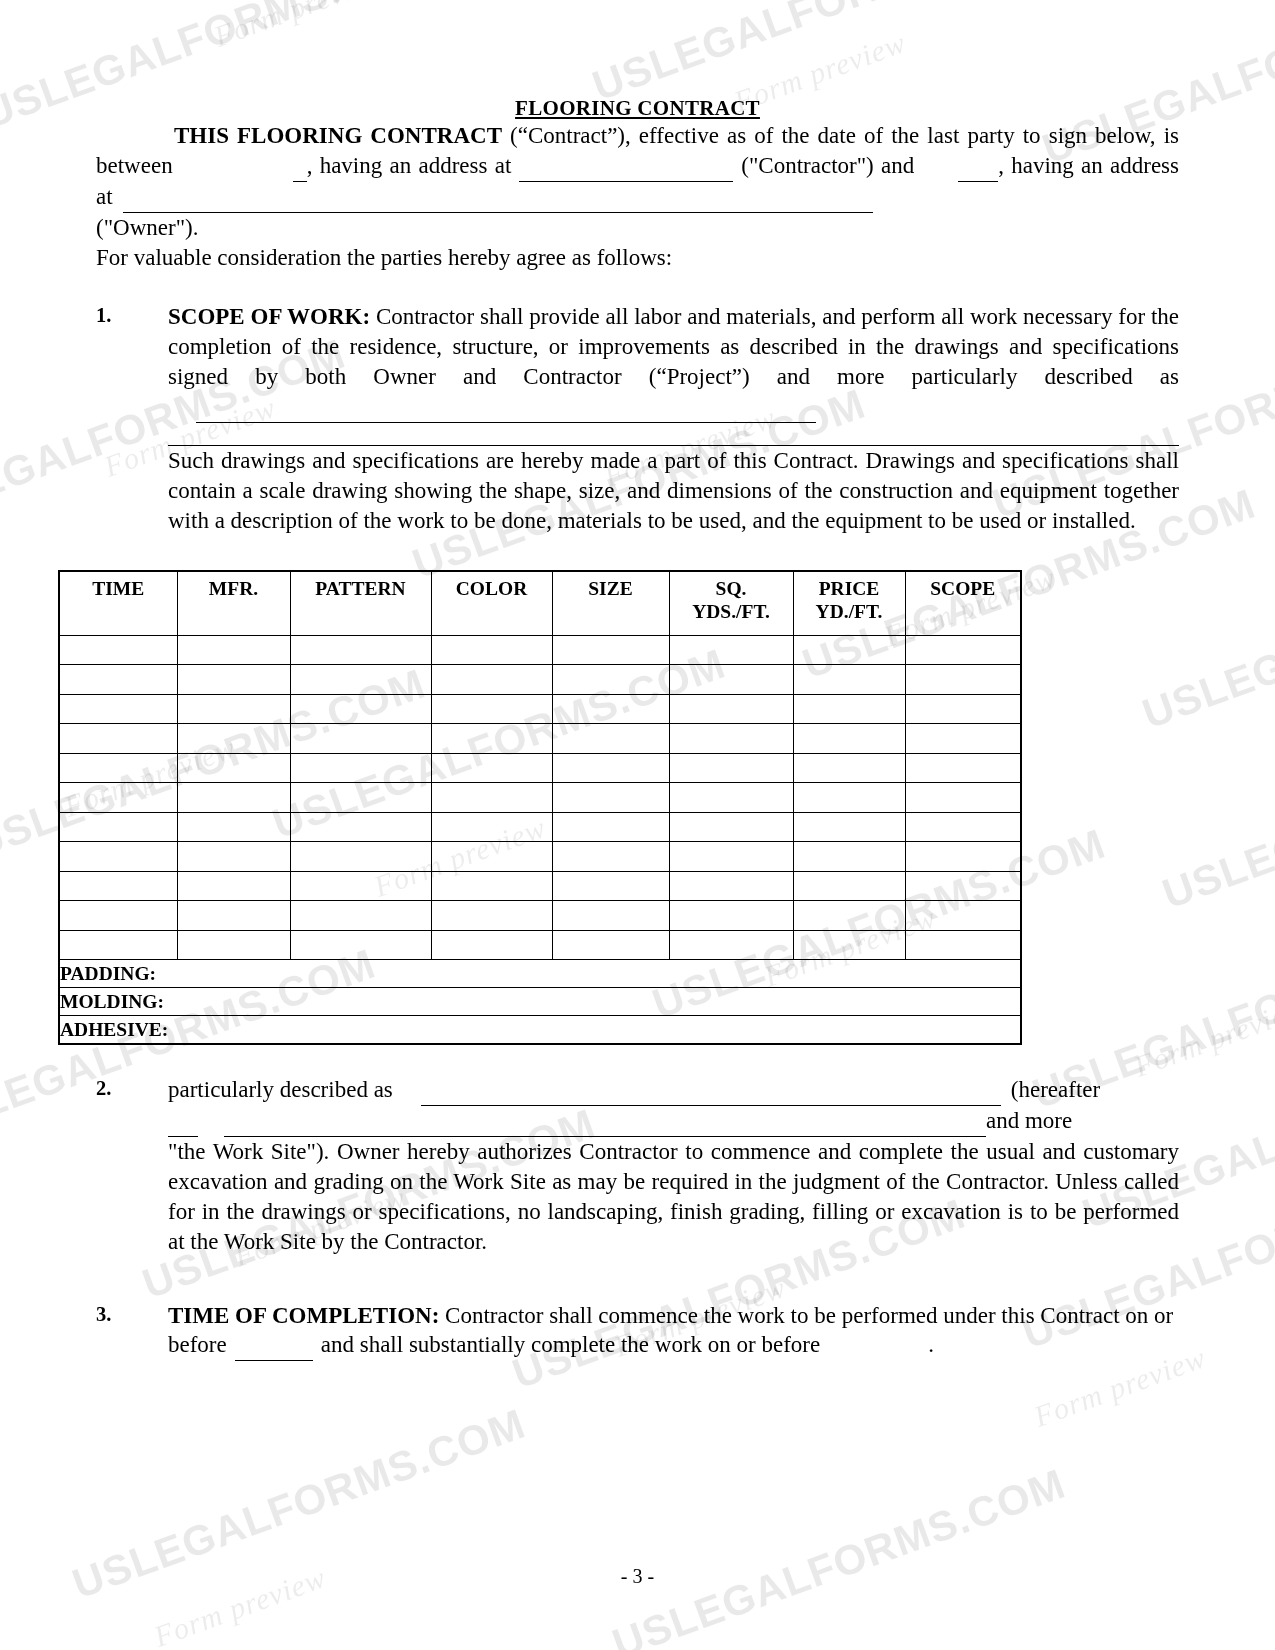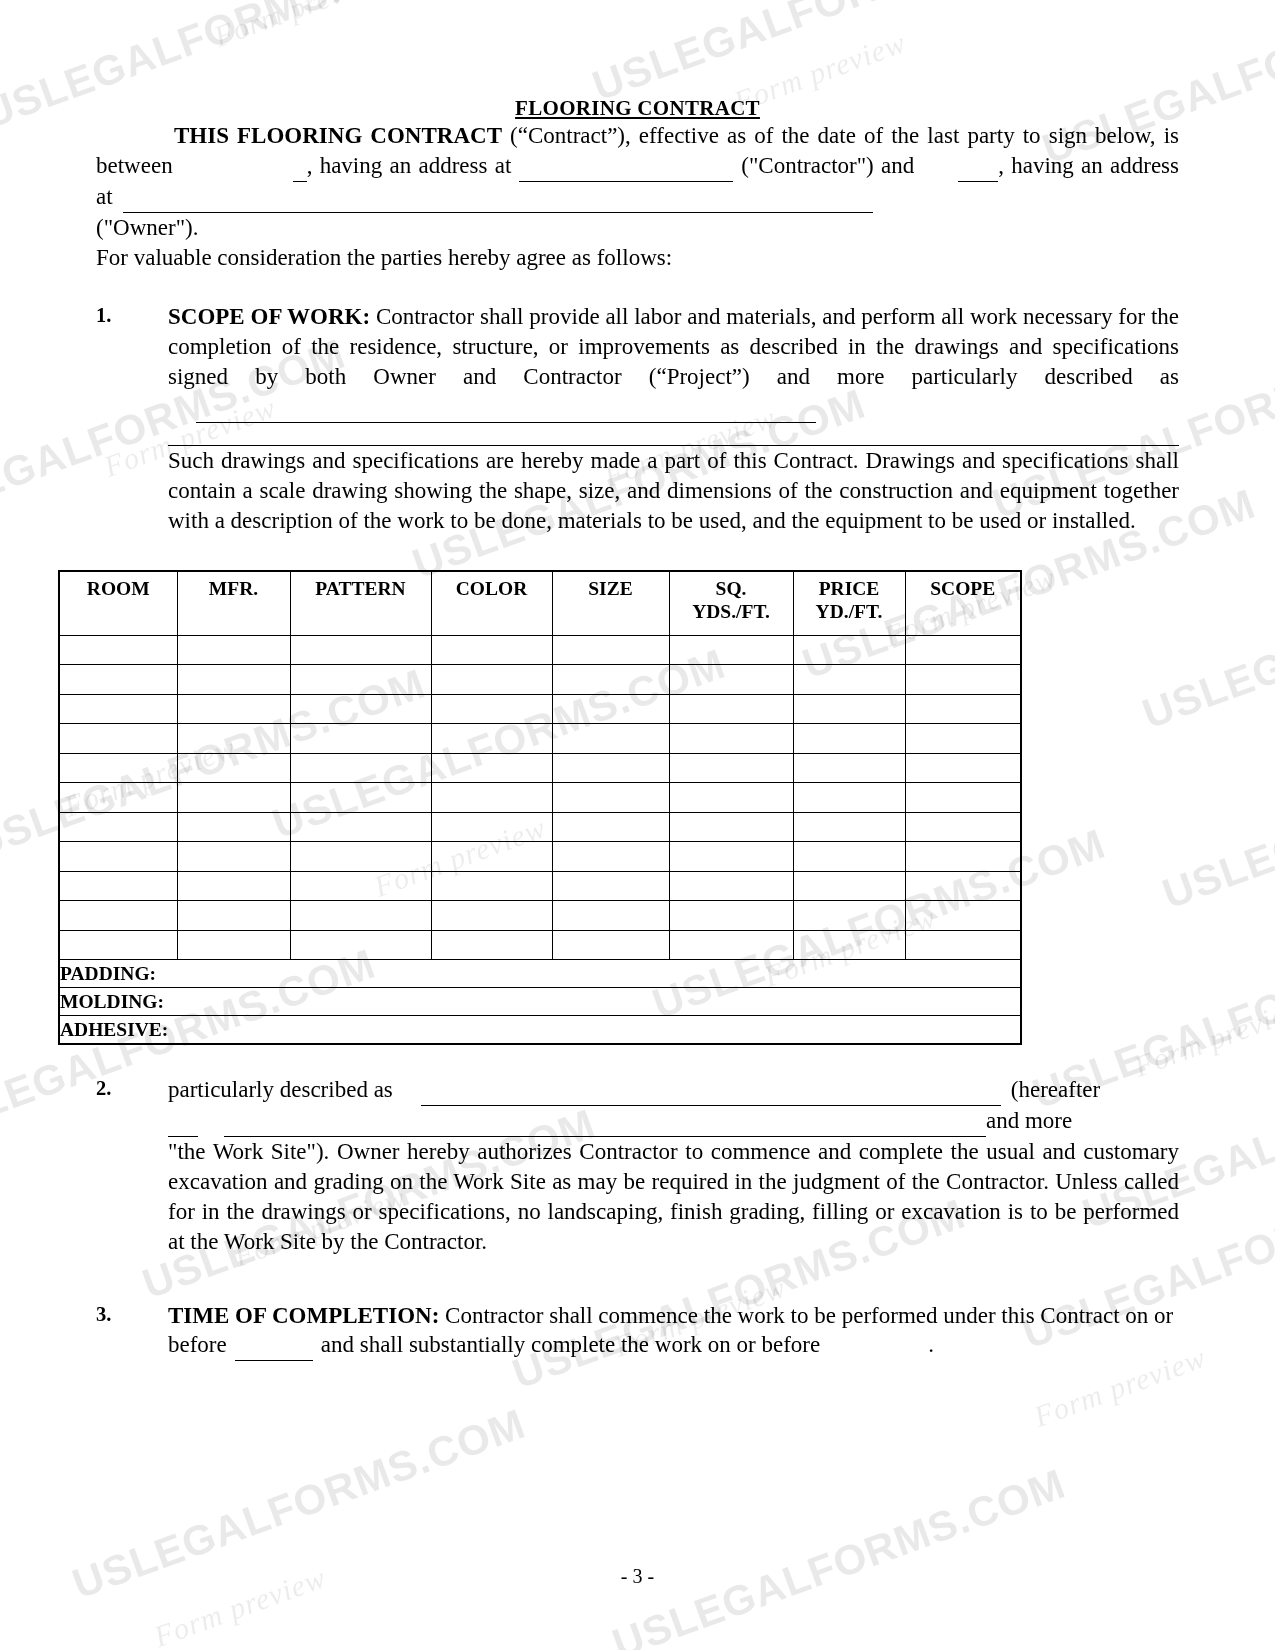--- a/index.html
+++ b/index.html
@@ -266,21 +266,21 @@
             <col class="c-pattern">
             <col class="c-color">
           <col class="c-size">
             <col class="c-sqyds">
             <col class="c-price">
             <col class="c-amount">
         </colgroup>
         <thead>
           <tr>
             <th>
-              <div>ROOM</div>
+              <div>TIME</div>
             </th>
             <th>
               <div>MFR.</div>
             </th>
             <th>
               <div>PATTERN</div>
             </th>
             <th>
               <div>COLOR</div>
             </th>

